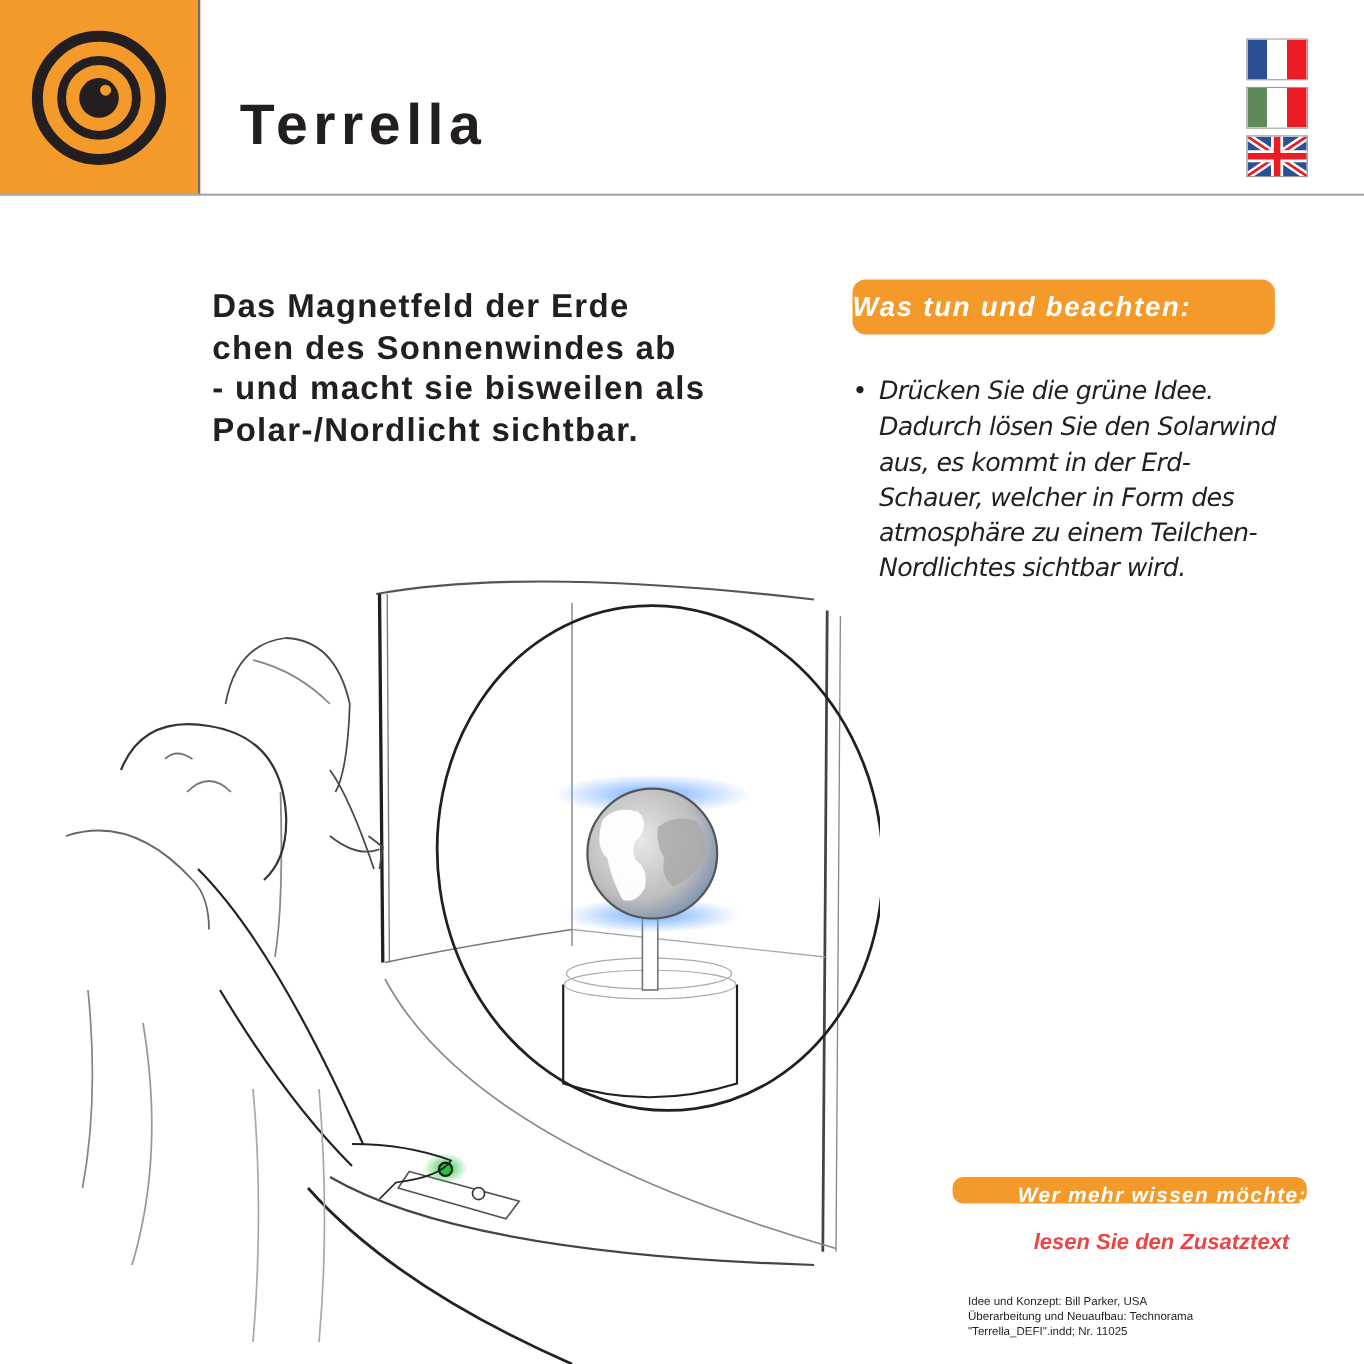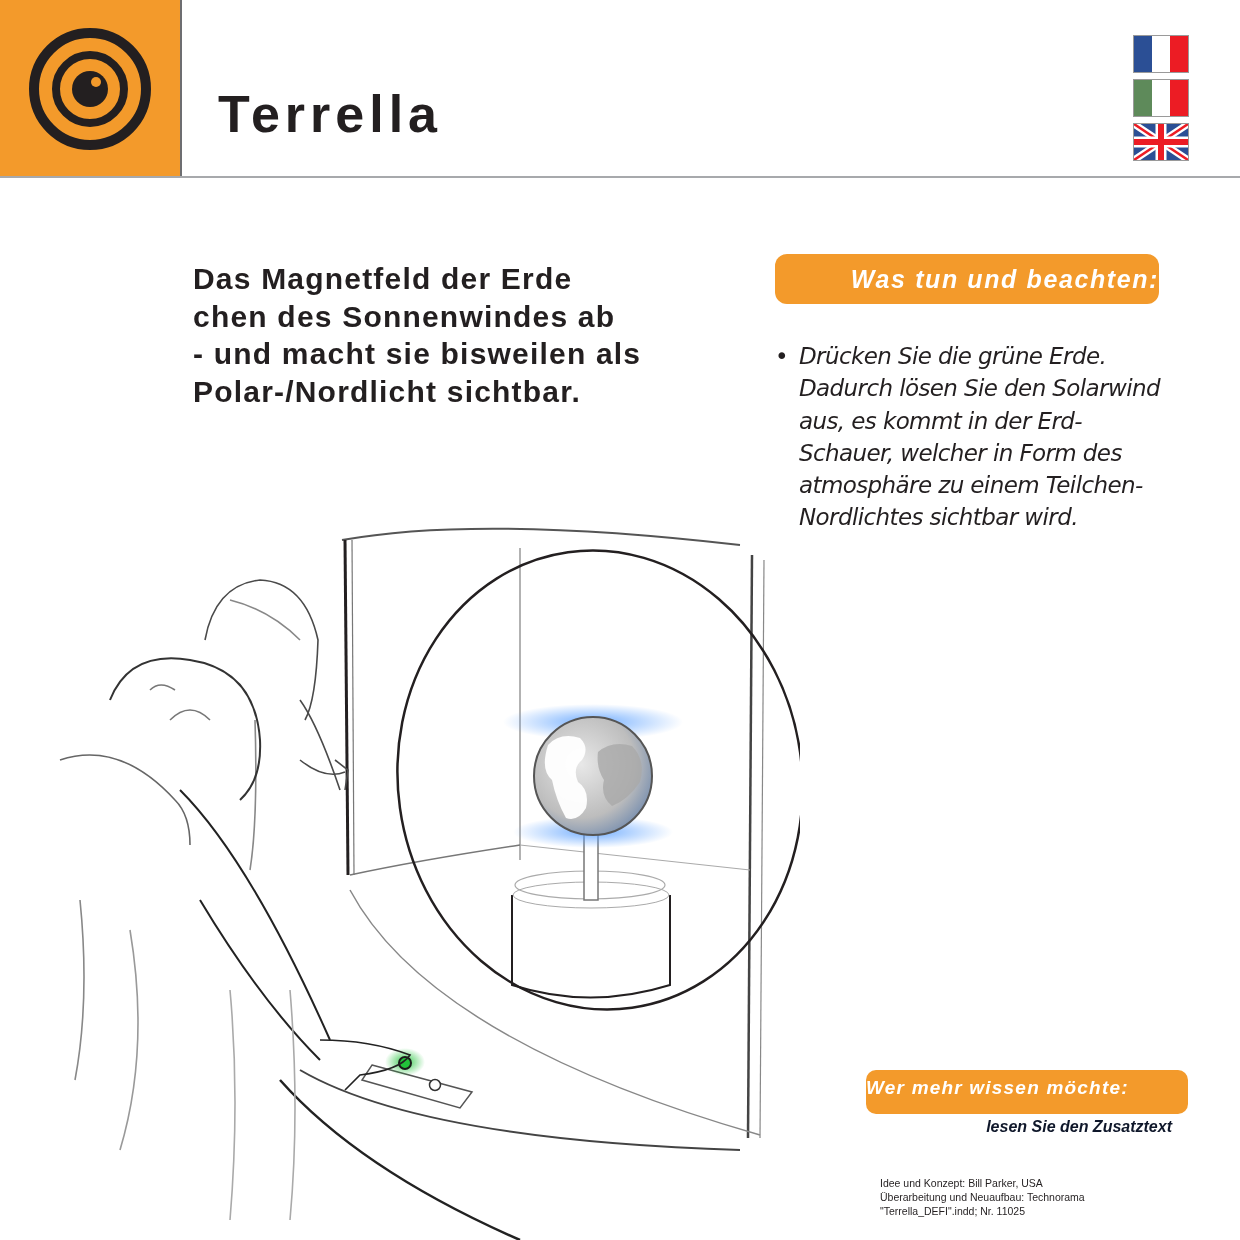--- a/index.html
+++ b/index.html
@@ -12,29 +12,29 @@
     .title { position: absolute; left: 218px; top: 88px; font-size: 52px; font-weight: bold; letter-spacing: 5px; color: #231f20; line-height: 1; }
 
     .flags { position: absolute; left: 1133px; top: 35px; width: 56px; }
     .flag { width: 54px; height: 36px; margin-bottom: 6px; border: 1px solid #9a9a9a; display: block; cursor: pointer; overflow: hidden; }
     .flag svg { display: block; }
 
     .intro { position: absolute; left: 177px; top: 260px; width: 470px; font-size: 30px; font-weight: bold; line-height: 37.5px; letter-spacing: 1.2px; color: #231f20; margin-left: 16px; }
     .intro div { white-space: nowrap; }
 
     .pill { position: absolute; background: #f39a2b; border-radius: 12px; color: #ffffff; font-weight: bold; font-style: italic; }
-    .pill-todo { left: 775px; top: 254px; width: 384px; height: 50px; font-size: 25px; line-height: 50px; text-align: right; letter-spacing: 1.6px; }
-    .pill-more { left: 866px; top: 1070px; width: 322px; height: 44px; font-size: 19px; line-height: 36px; text-align: left; letter-spacing: 1.2px; border-radius: 10px; }
+    .pill-todo { left: 775px; top: 254px; width: 384px; height: 50px; font-size: 25px; line-height: 50px; text-align: left; letter-spacing: 1.6px; }
+    .pill-more { left: 866px; top: 1070px; width: 322px; height: 24px; font-size: 19px; line-height: 36px; text-align: right; letter-spacing: 1.2px; border-radius: 10px; }
 
     .todo-list { position: absolute; left: 775px; top: 340px; width: 420px; margin: 0; padding: 0; list-style: none; }
     .todo-list li { position: relative; padding-left: 24px; font-family: "DejaVu Sans", sans-serif; font-style: italic; font-size: 23px; line-height: 32.3px; color: #231f20; font-weight: normal; letter-spacing: -0.6px; }
     .todo-list .bullet { position: absolute; left: 0; top: 0; font-style: normal; }
     .todo-list .line { display: block; white-space: nowrap; }
 
-    .more-text { position: absolute; left: 880px; top: 1118px; width: 292px; text-align: right; font-size: 16px; font-weight: bold; font-style: italic; color: #0f172a; }
+    .more-text { position: absolute; left: 880px; top: 1118px; width: 292px; text-align: right; font-size: 20px; font-weight: bold; font-style: italic; color: #ef4444; }
 
     .credits { position: absolute; left: 880px; top: 1176px; width: 308px; text-align: left; font-size: 10.5px; line-height: 14px; color: #231f20; }
     .credits div { white-space: nowrap; }
 
     .illustration { position: absolute; left: 0; top: 500px; width: 800px; height: 740px; }
   </style>
 </head>
 <body>
 
 <div class="logo-box">
@@ -79,21 +79,21 @@
   <div>Das Magnetfeld der Erde</div>
   <div>chen des Sonnenwindes ab</div>
   <div>- und macht sie bisweilen als</div>
   <div>Polar-/Nordlicht sichtbar.</div>
 </div>
 
 <div class="pill pill-todo">Was tun und beachten:</div>
 <ul class="todo-list">
   <li>
     <span class="bullet">•</span>
-    <span class="line">Drücken Sie die grüne Erde.</span>
+    <span class="line">Drücken Sie die grüne Idee.</span>
     <span class="line">Dadurch lösen Sie den Solarwind</span>
     <span class="line">aus, es kommt in der Erd-</span>
     <span class="line">Schauer, welcher in Form des</span>
     <span class="line">atmosphäre zu einem Teilchen-</span>
     <span class="line">Nordlichtes sichtbar wird.</span>
   </li>
 </ul>
 
 <div class="illustration">
   <svg width="800" height="740" viewBox="0 500 800 740">

